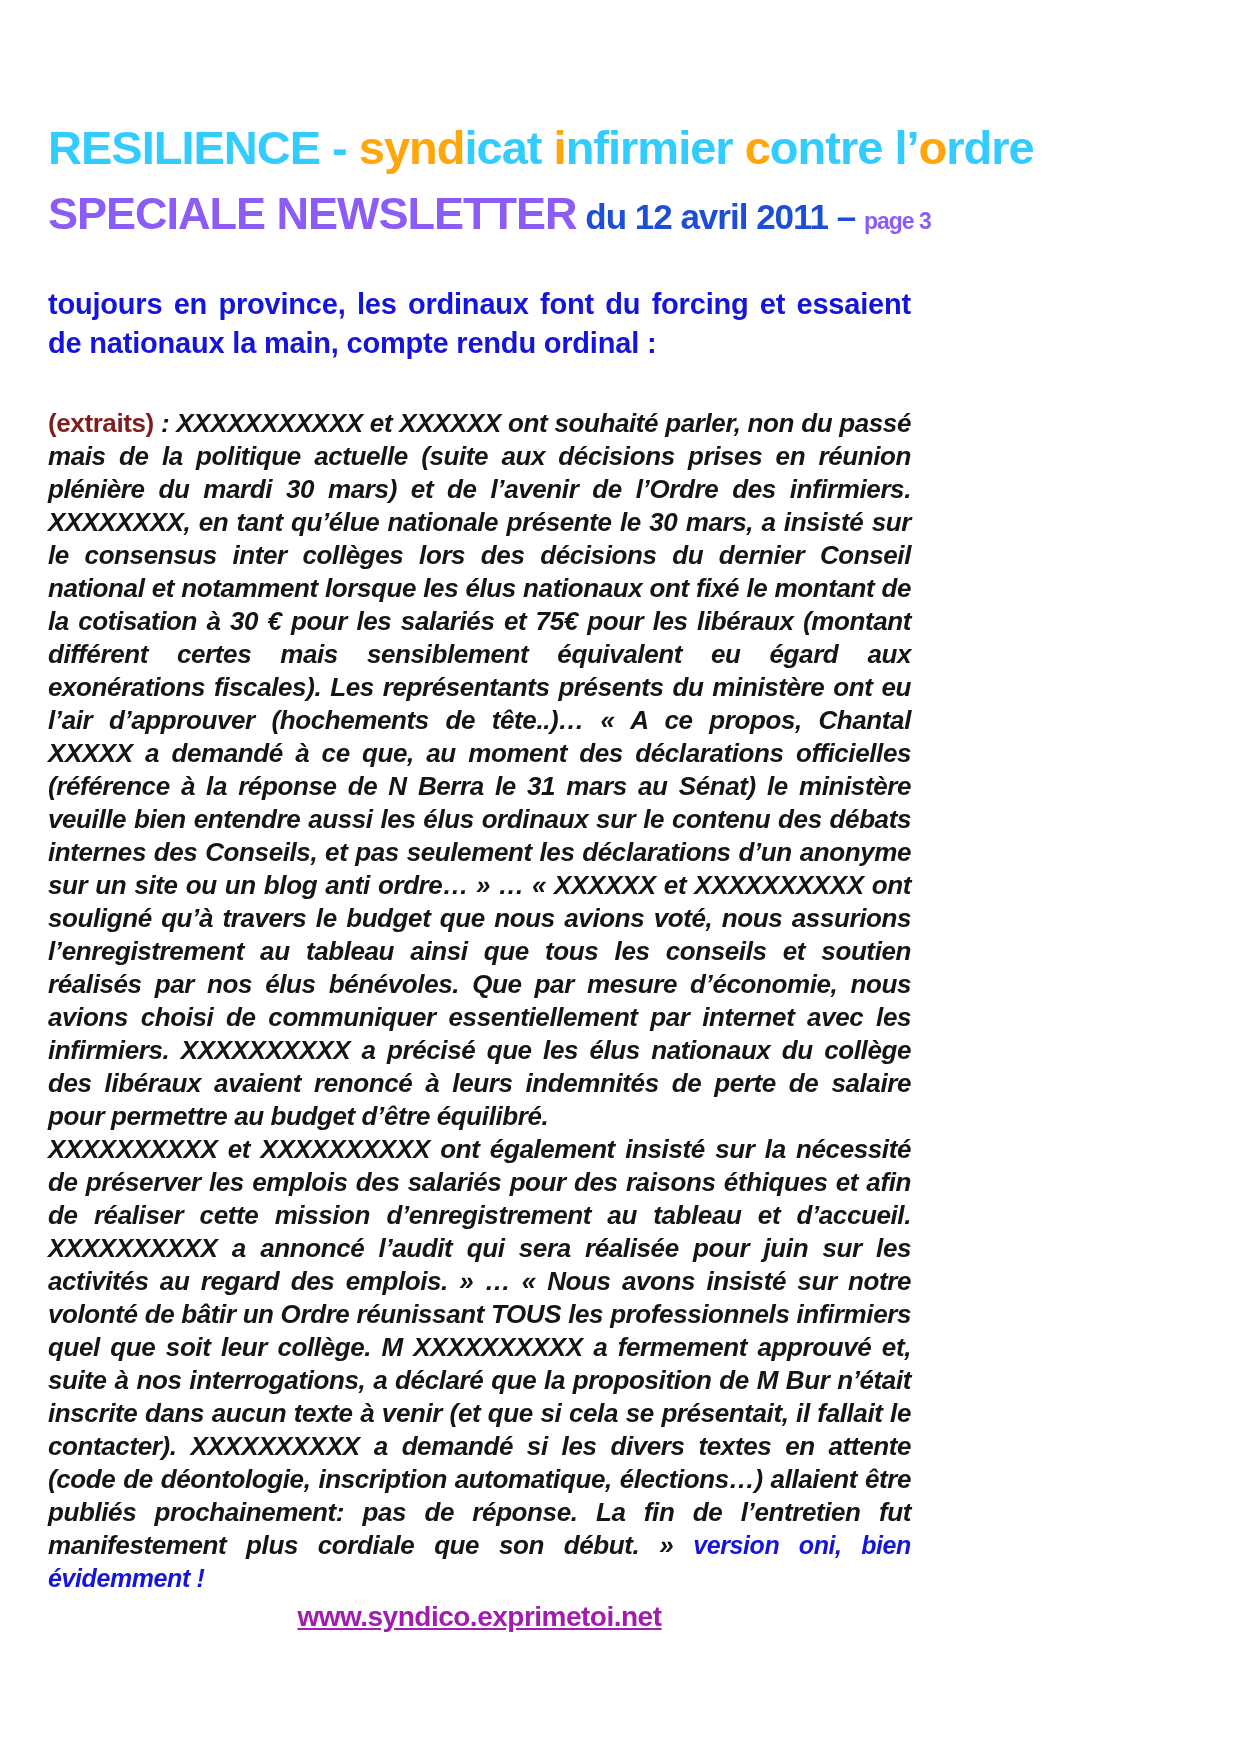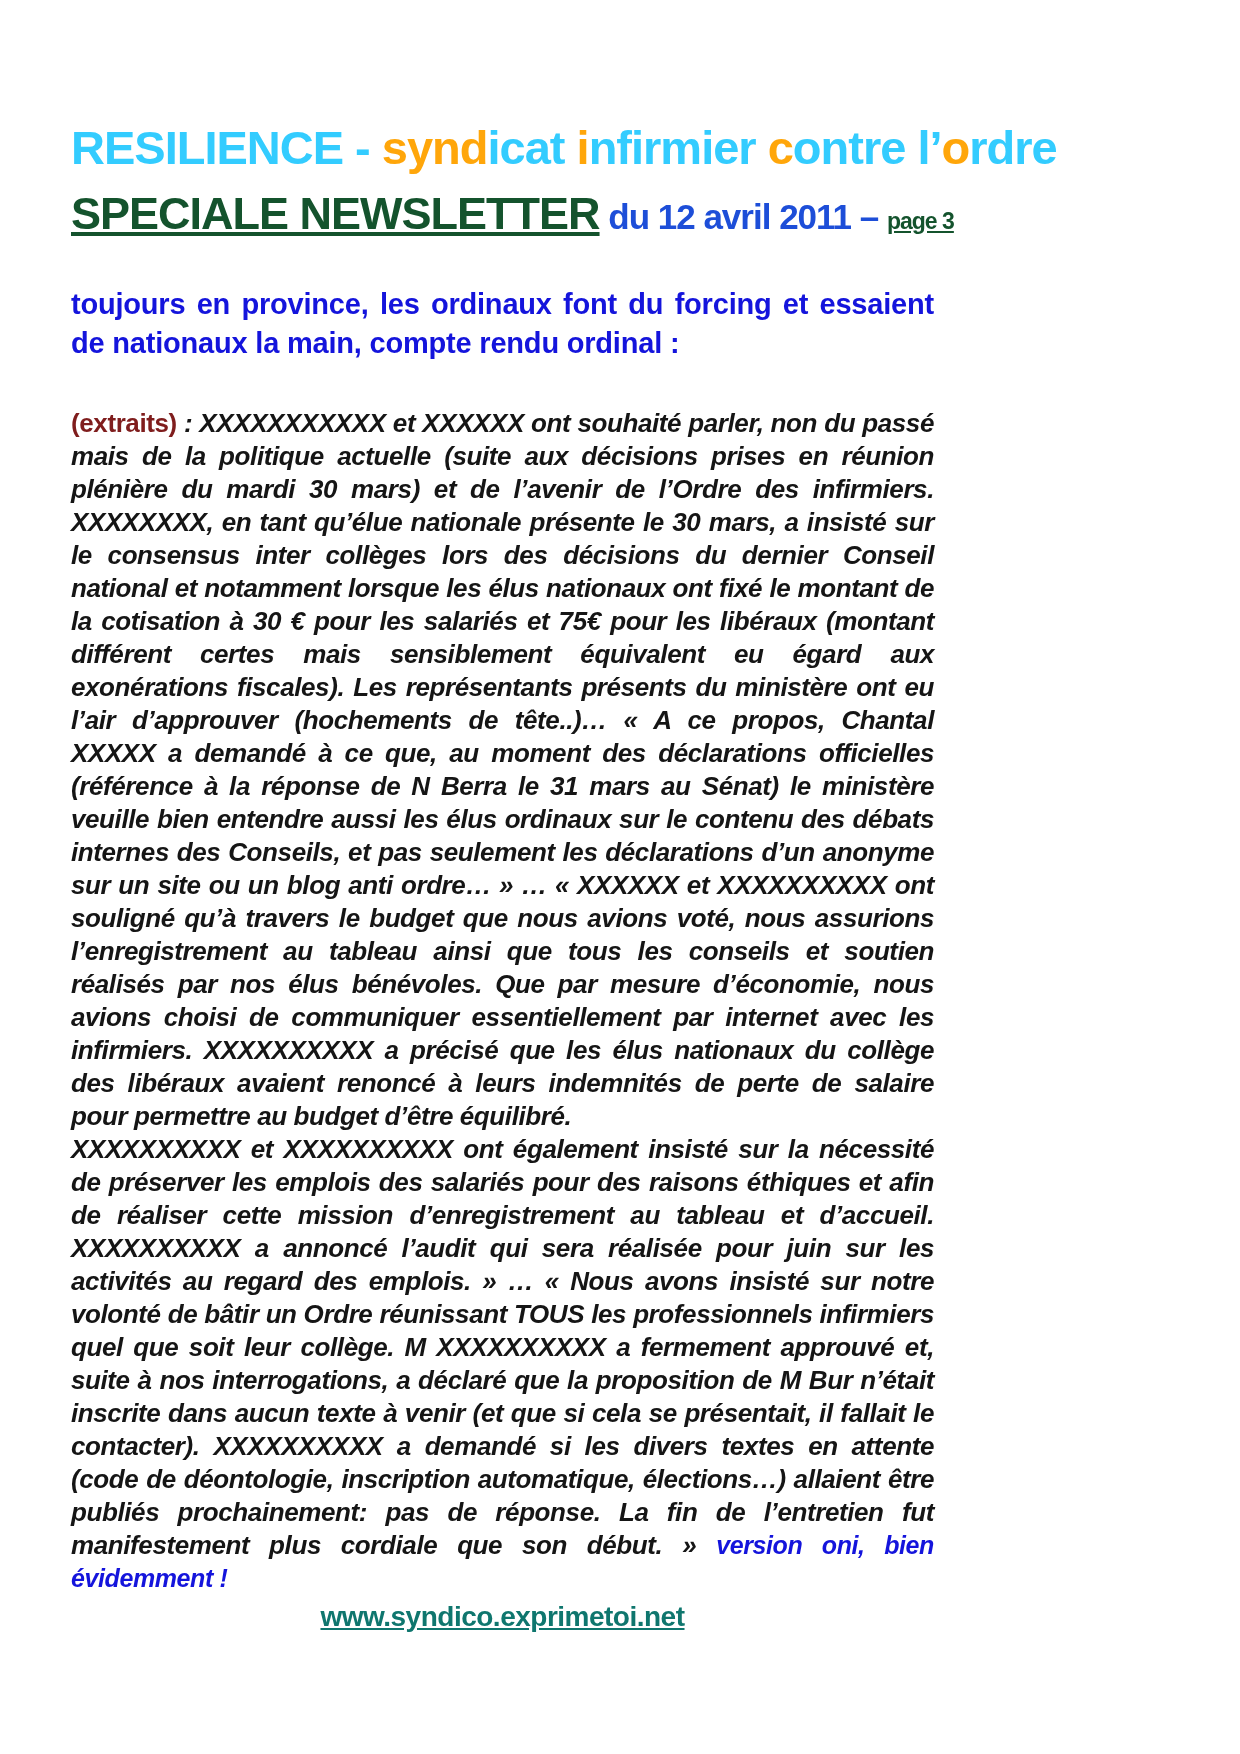--- a/index.html
+++ b/index.html
@@ -6,21 +6,20 @@
   body {
     width: 1240px; height: 1754px;
     font-family: "Liberation Sans", sans-serif;
     overflow: hidden;
   }
   .page {
     box-sizing: border-box;
     width: 1033px; height: 1754px;
     padding: 122px 122px 0 48px;
     background: #ffffff;
-    margin-left: 23px;
   }
   .title {
     margin: 0 0 14px 0;
     text-align: center;
     font-size: 47px;
     font-weight: bold;
     letter-spacing: -1px;
     line-height: 1.1;
     white-space: nowrap;
   }
@@ -29,21 +28,21 @@
     text-align: center;
     font-weight: bold;
     line-height: 1.15;
     white-space: nowrap;
   }
   .sub-main { font-size: 45px; letter-spacing: -1px; }
   .sub-date { font-size: 35px; color: #1d4ed8; letter-spacing: -1px; }
   .sub-page { font-size: 23px; letter-spacing: -1px; }
   .c-cyan   { color: #33ccff; }
   .c-orange { color: #ffa60a; }
-  .c-red    { color: #14532d; text-decoration: underline; }
+  .c-red    { color: #8b5cf6; }
   .heading {
     margin: 46px 0 0 0;
     color: #1414dc;
     font-size: 29px;
     font-weight: bold;
     line-height: 39px;
     text-align: justify;
     letter-spacing: -0.2px;
   }
   .body-text {
@@ -61,21 +60,21 @@
     font-style: normal;
     font-weight: bold;
     color: #7f1d1d;
   }
   .closing {
     color: #1414dc;
     font-size: 25px;
   }
   .footer { text-align: center; margin-top: 6px; }
   .site-link {
-    color: #0f766e;
+    color: #a21caf;
     font-size: 28px;
     font-weight: bold;
     text-decoration: underline;
     letter-spacing: -0.5px;
   }
 </style>
 </head>
 <body>
 
 <div class="page">

